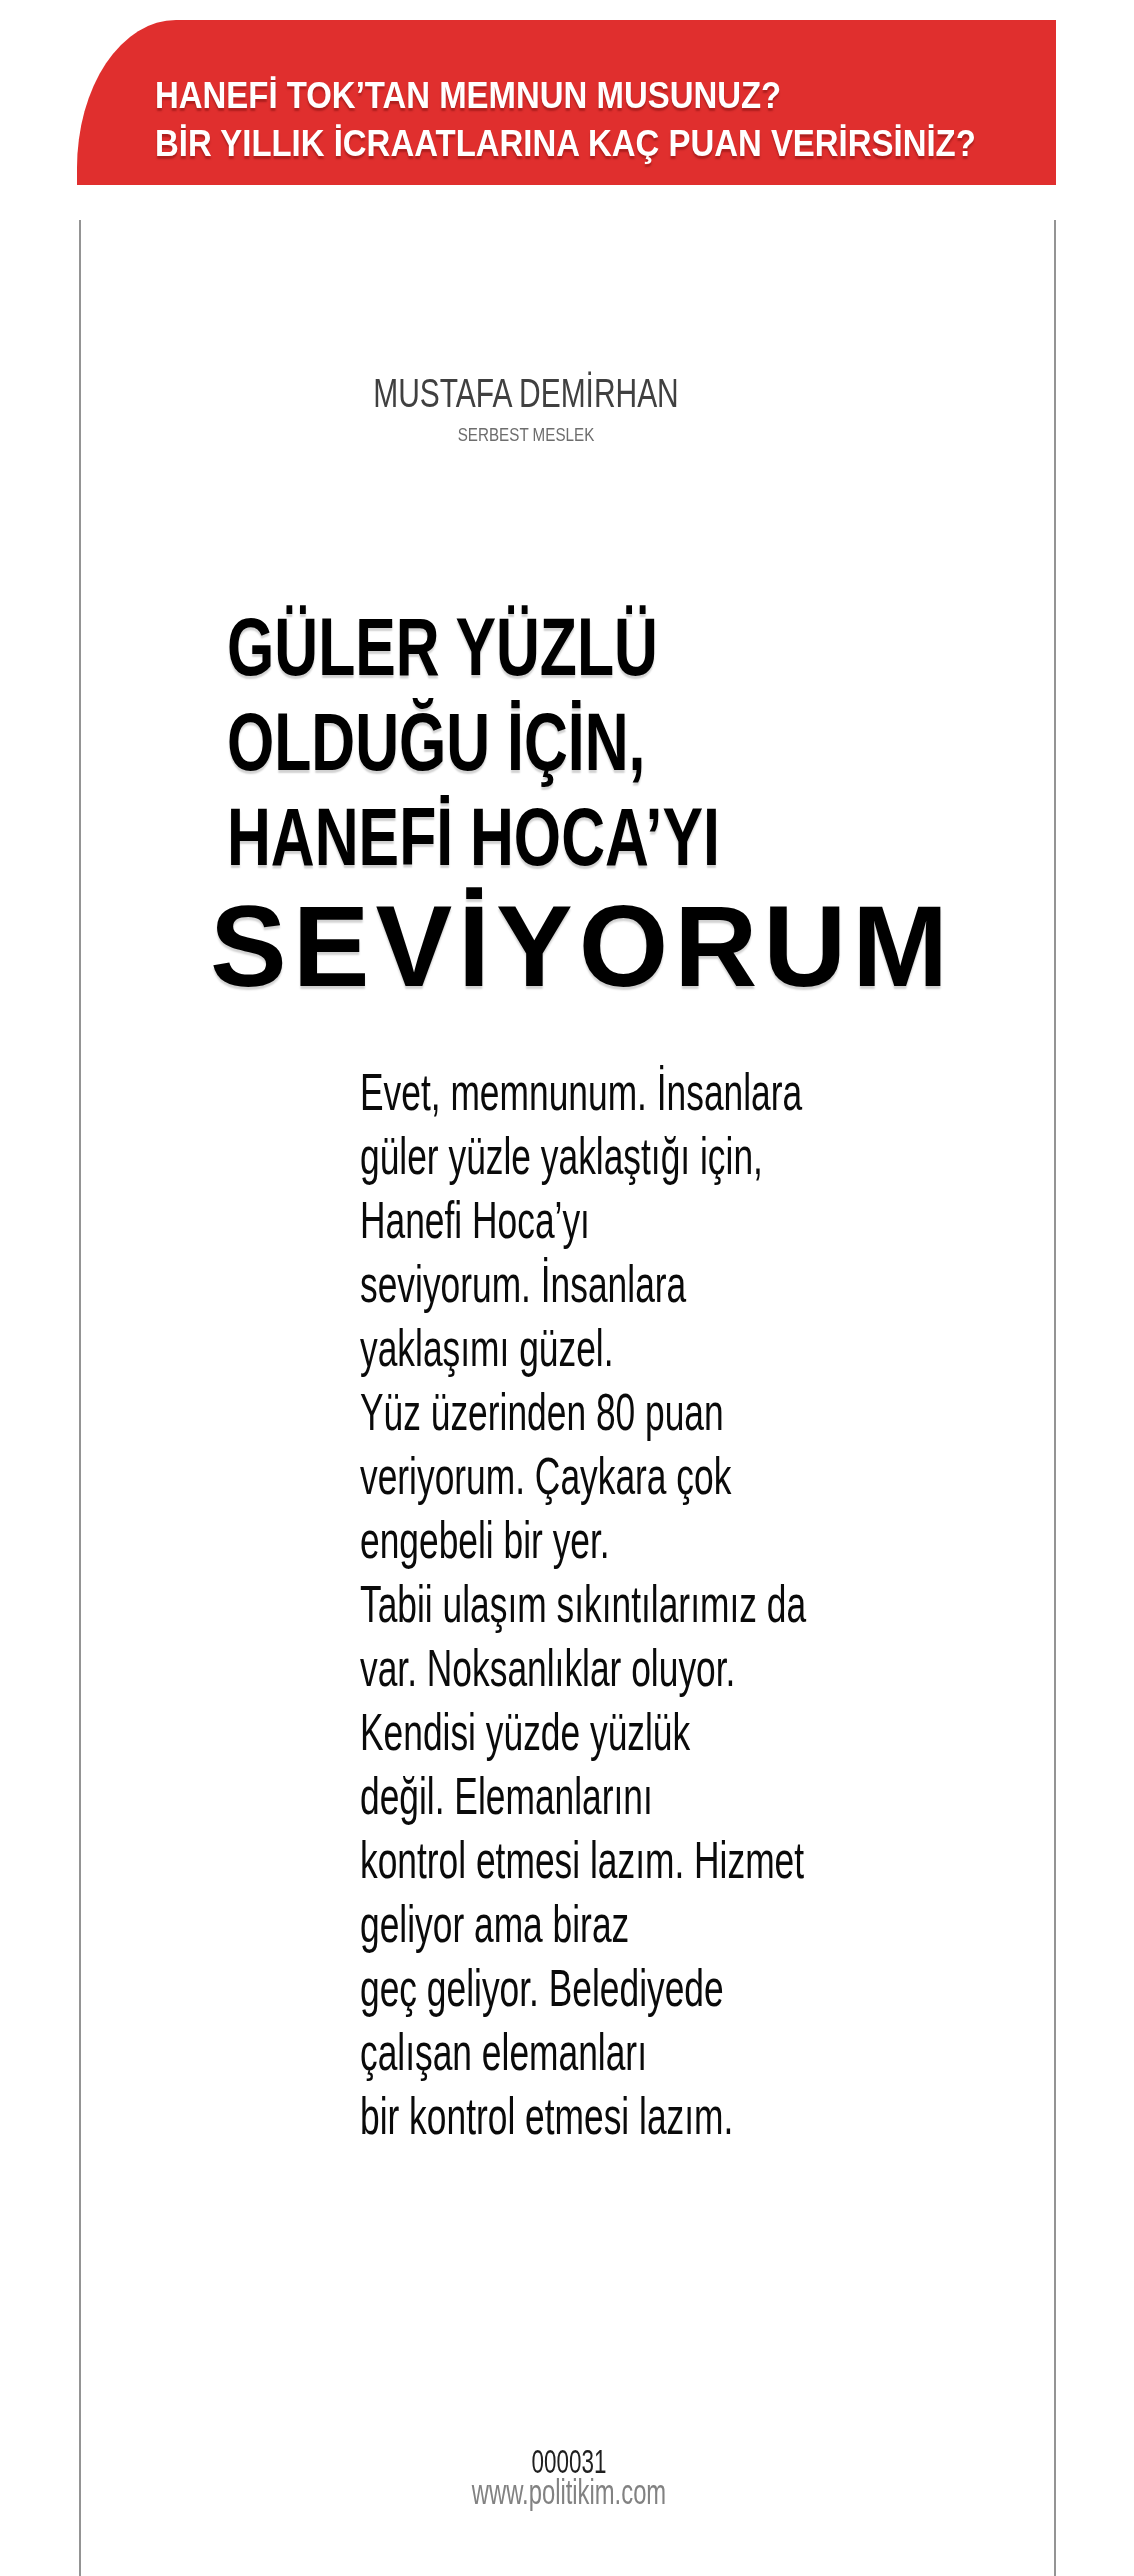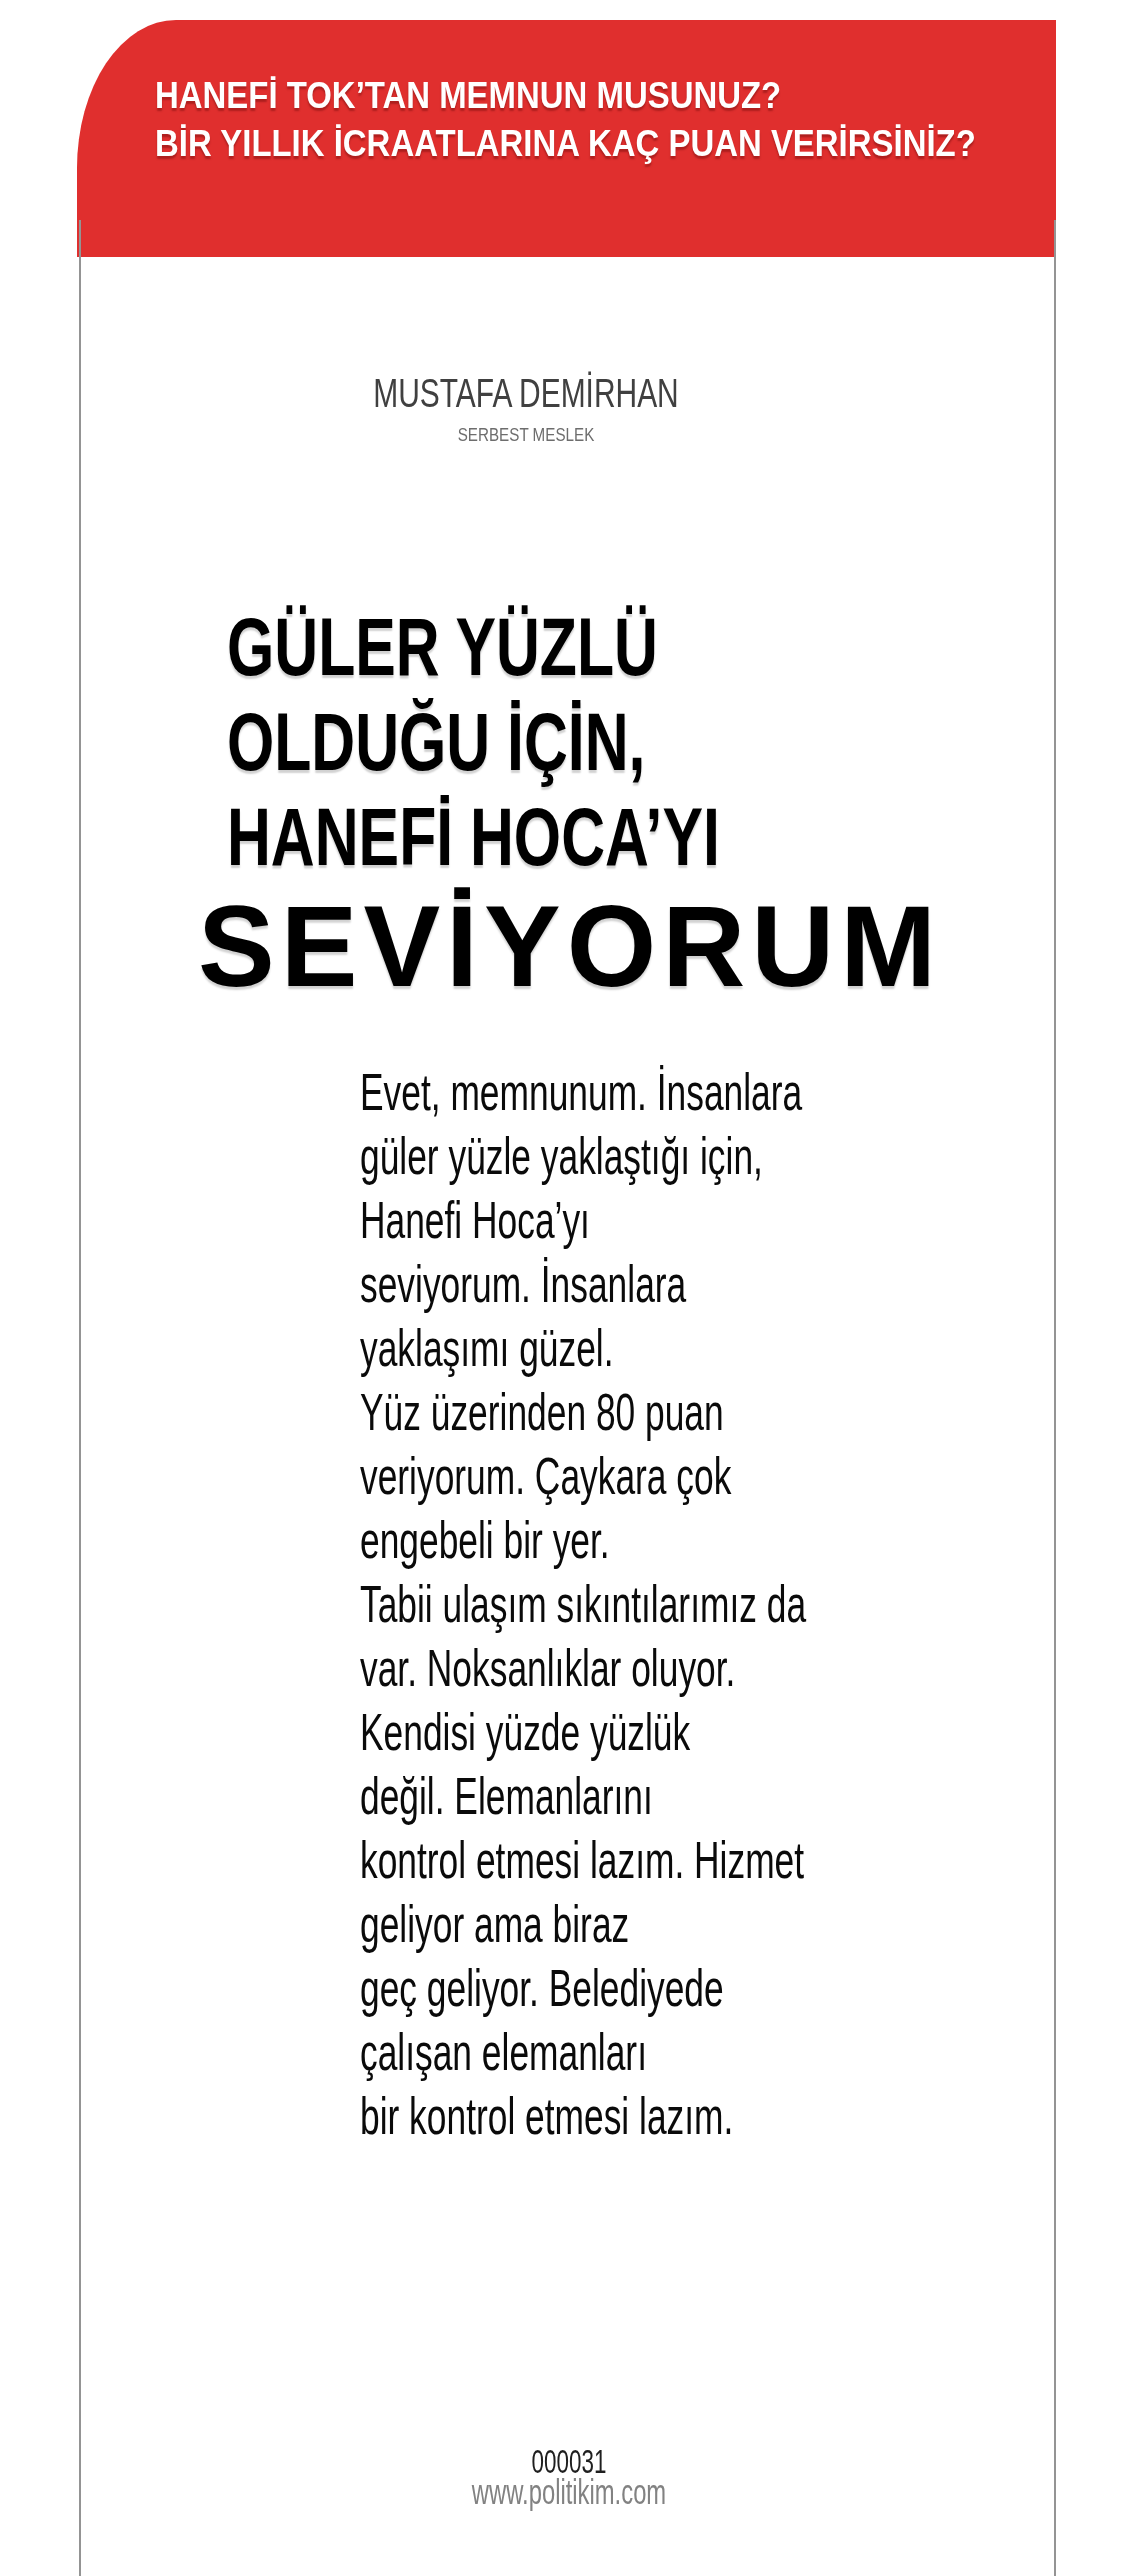--- a/index.html
+++ b/index.html
@@ -4,21 +4,21 @@
 <style>
   html,body{margin:0;padding:0;background:#ffffff;}
   .page{
     position:relative;
     width:1134px;height:2576px;
     background:#ffffff;
     overflow:hidden;
     font-family:"Liberation Sans","DejaVu Sans",sans-serif;
   }
   .banner{
-    position:absolute;left:77px;top:20px;width:979px;height:237px;
+    position:absolute;left:77px;top:20px;width:979px;height:165px;
     background:#e02f2e;
     border-top-left-radius:99px 148px;
   }
   .banner-text{
     position:absolute;left:78px;top:52px;
     color:#ffffff;font-size:37px;font-weight:bold;line-height:48px;
     white-space:nowrap;
     transform:scaleX(0.89);transform-origin:left top;
     text-shadow:0 3px 2px rgba(80,0,0,0.35);
   }
@@ -40,21 +40,21 @@
     transform:scaleX(0.8);transform-origin:center top;
   }
   .headline{
     position:absolute;left:227px;top:600px;
     font-size:81px;font-weight:bold;color:#000000;line-height:95px;
     white-space:nowrap;
     transform:scaleX(0.75);transform-origin:left top;
     text-shadow:0 3px 2px rgba(0,0,0,0.18);
   }
   .headline-big{
-    position:absolute;left:198px;top:889px;
+    position:absolute;left:210px;top:889px;
     font-size:115px;font-weight:bold;color:#000000;line-height:1;
     letter-spacing:6px;white-space:nowrap;
     text-shadow:0 3px 2px rgba(0,0,0,0.18);
   }
   .quote{
     position:absolute;left:360px;top:1060px;
     font-size:52px;color:#0a0a0a;line-height:64px;
     white-space:nowrap;
     transform:scaleX(0.68);transform-origin:left top;
   }

